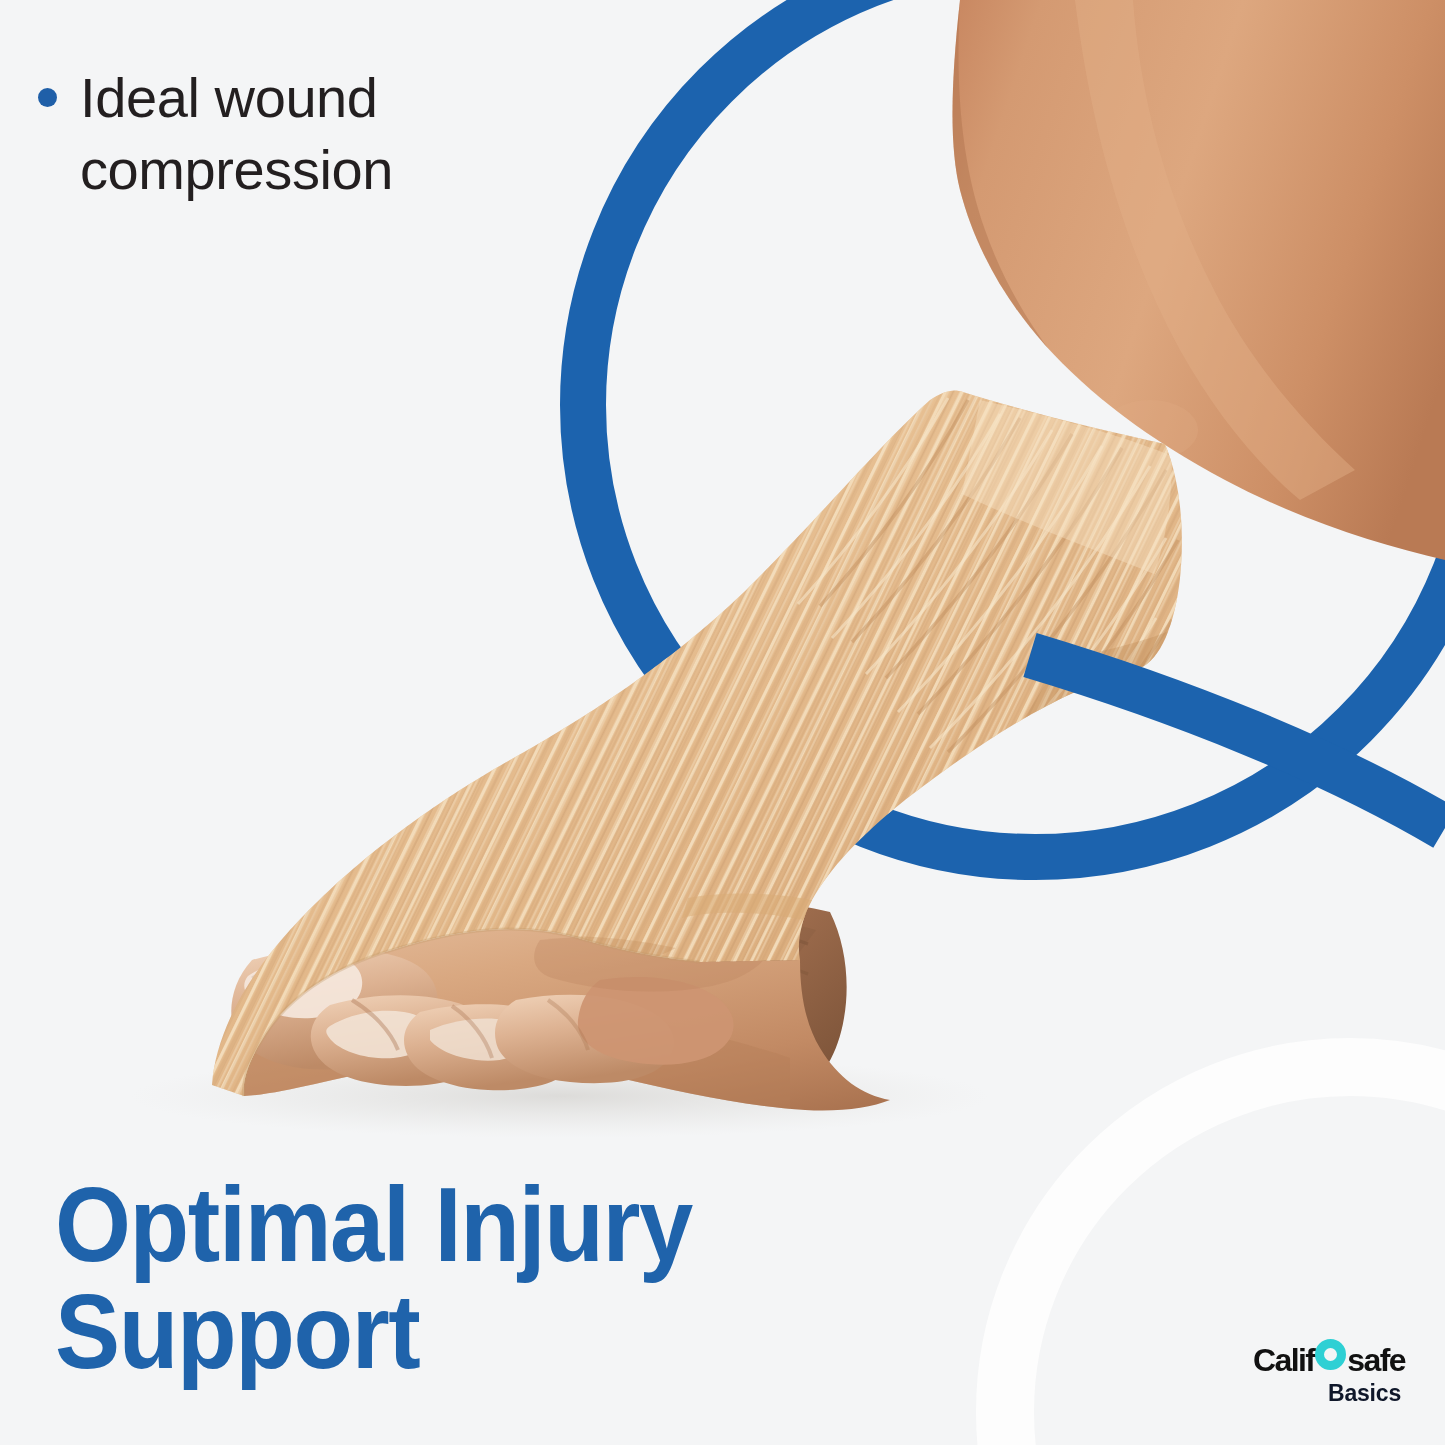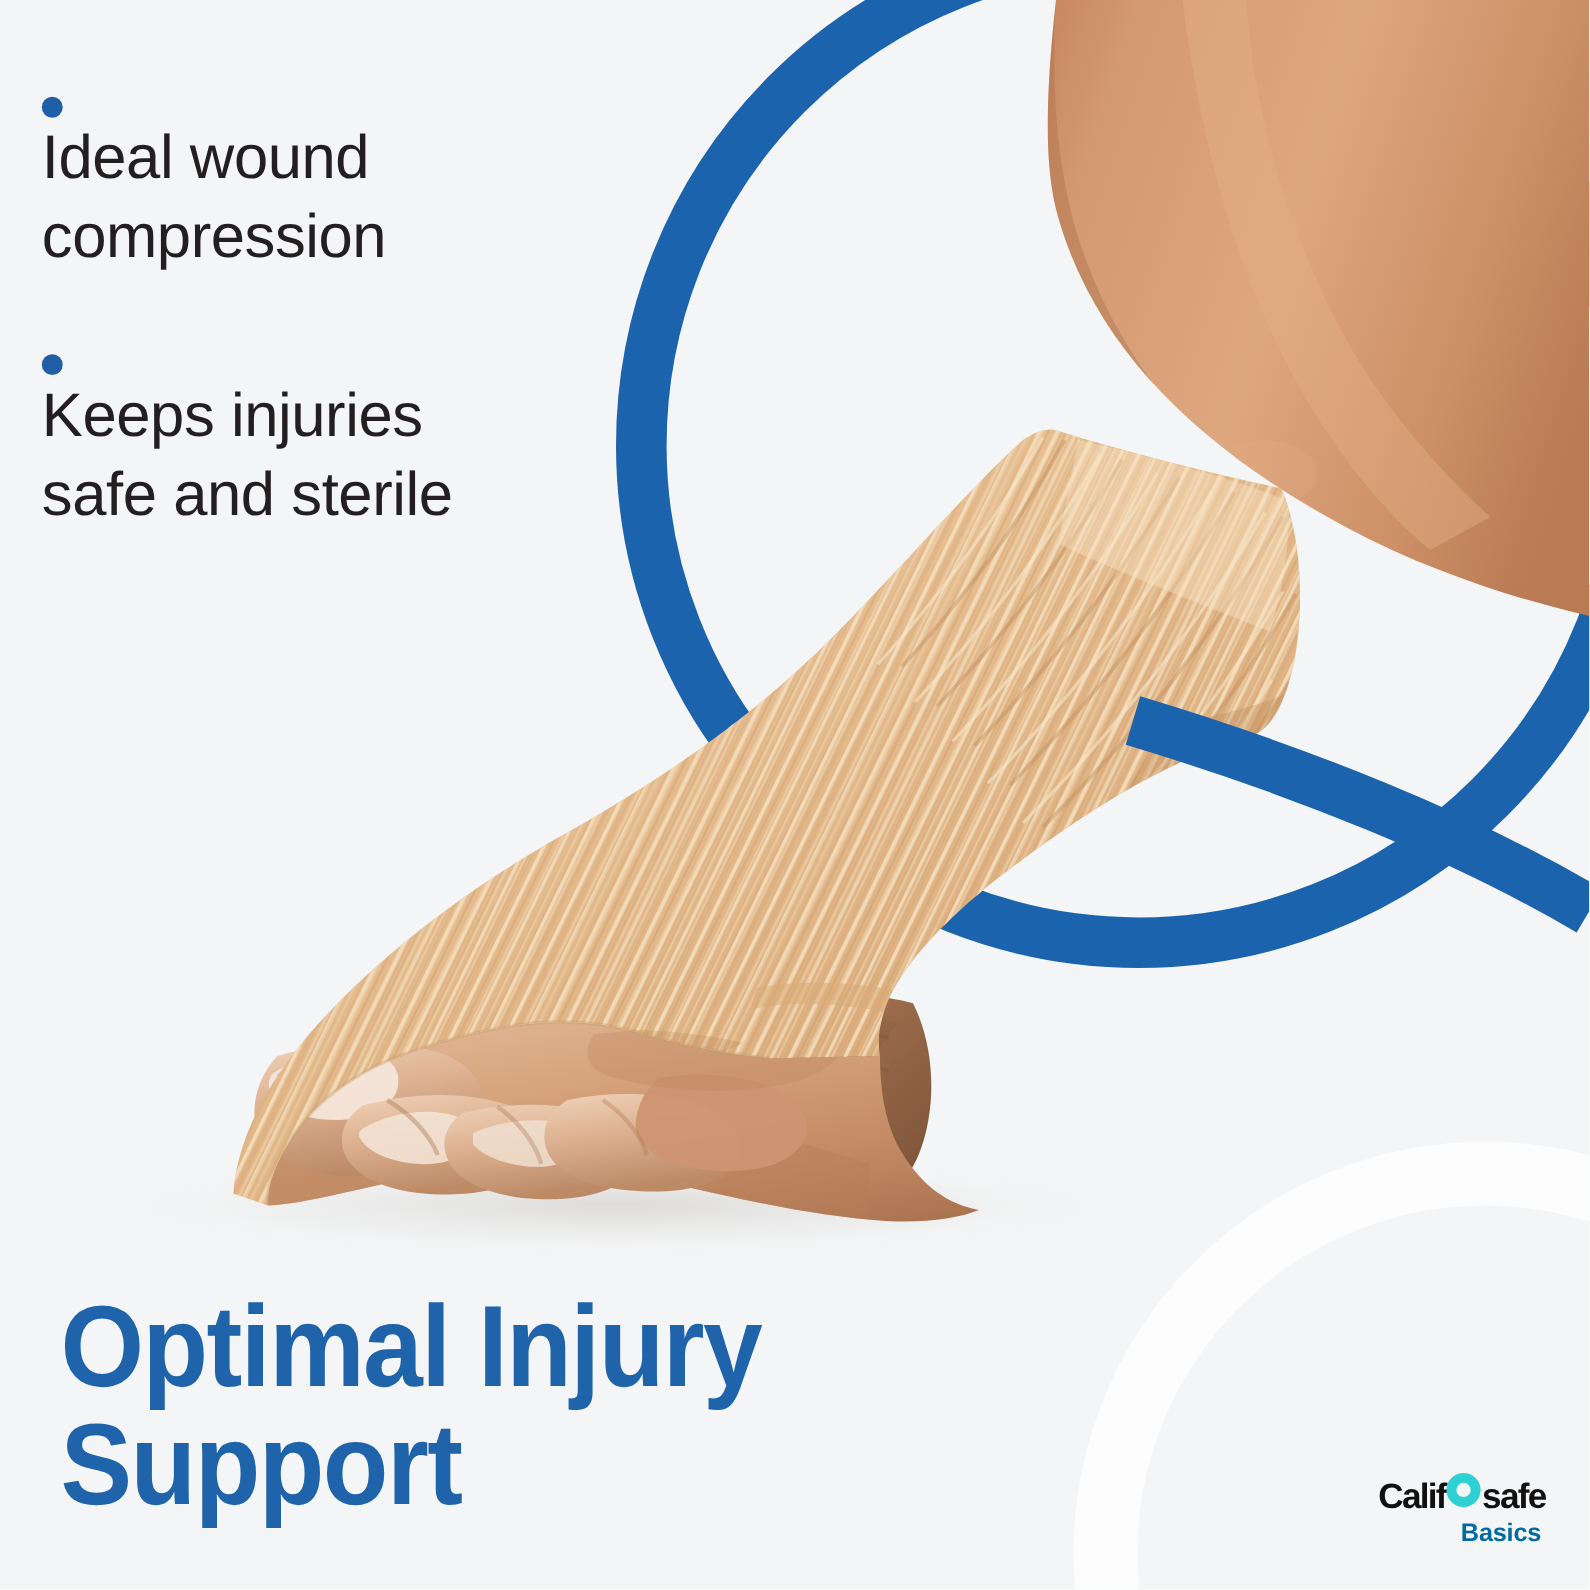--- a/index.html
+++ b/index.html
@@ -42,21 +42,20 @@
     position: absolute;
     left: 38px;
     top: 62px;
     width: 700px;
     z-index: 6;
   }
   .bullet-row {
     display: flex;
     align-items: flex-start;
     margin-bottom: 46px;
-    flex-direction: column;
   }
   .bullet-dot {
     flex: 0 0 auto;
     width: 19px;
     height: 19px;
     border-radius: 50%;
     background: #1f5fa8;
     margin-top: 26px;
     margin-right: 23px;
   }
@@ -110,21 +109,21 @@
     border-radius: 50%;
     border: 9px solid #2ed0d4;
     box-sizing: border-box;
     margin: 0 1px;
     position: relative;
     top: -1px;
   }
   .logo-sub {
     font-size: 23px;
     font-weight: 700;
-    color: #0369a1;
+    color: #0f172a;
     letter-spacing: -0.2px;
     margin-top: 4px;
     margin-right: 4px;
   }
 </style>
 </head>
 <body>
 
 <div class="canvas">
 
@@ -351,25 +350,20 @@
 
     <path d="M1030,655 C1180,700 1330,760 1445,828" fill="none" stroke="#1c63ae" stroke-width="46" stroke-linecap="butt"></path>
   </svg>
 
   <div class="bullets">
     <div class="bullet-row">
       <span class="bullet-dot"></span>
       <span class="bullet-text">Ideal wound
 compression</span>
     </div>
-    <div class="bullet-row">
-      <span class="bullet-dot"></span>
-      <span class="bullet-text">Keeps injuries
-safe and sterile</span>
-    </div>
   </div>
 
   <div class="headline">Optimal Injury
 Support</div>
 
   <div class="logo">
     <div class="logo-main">
       <span>Calif</span>
       <span class="logo-o"></span>
       <span>safe</span>

